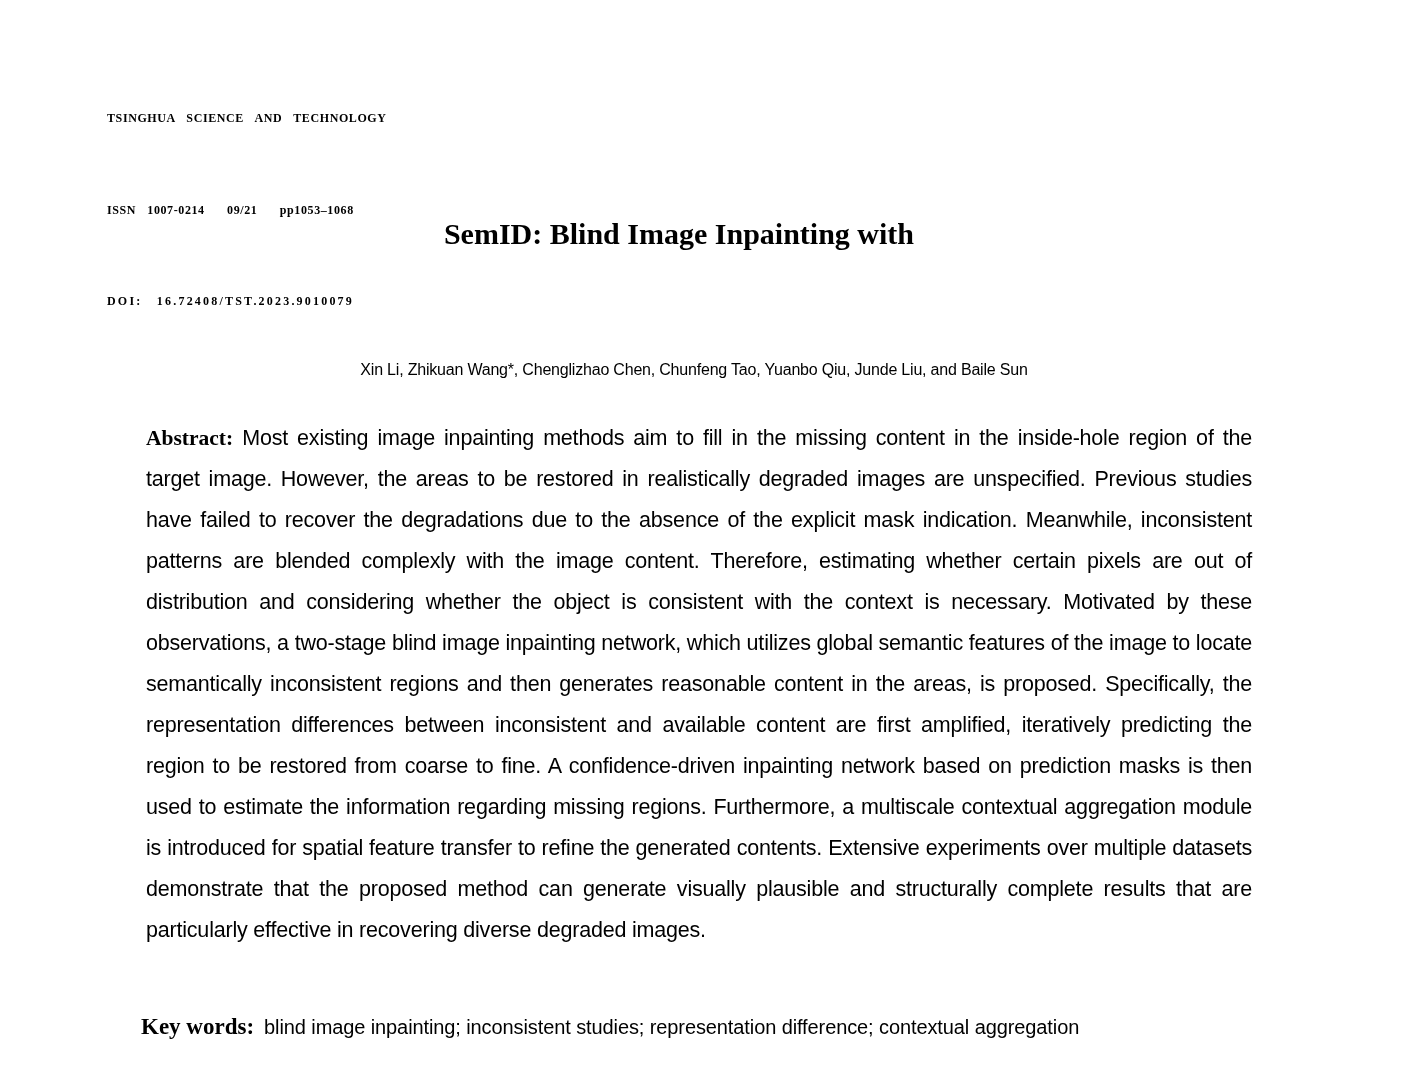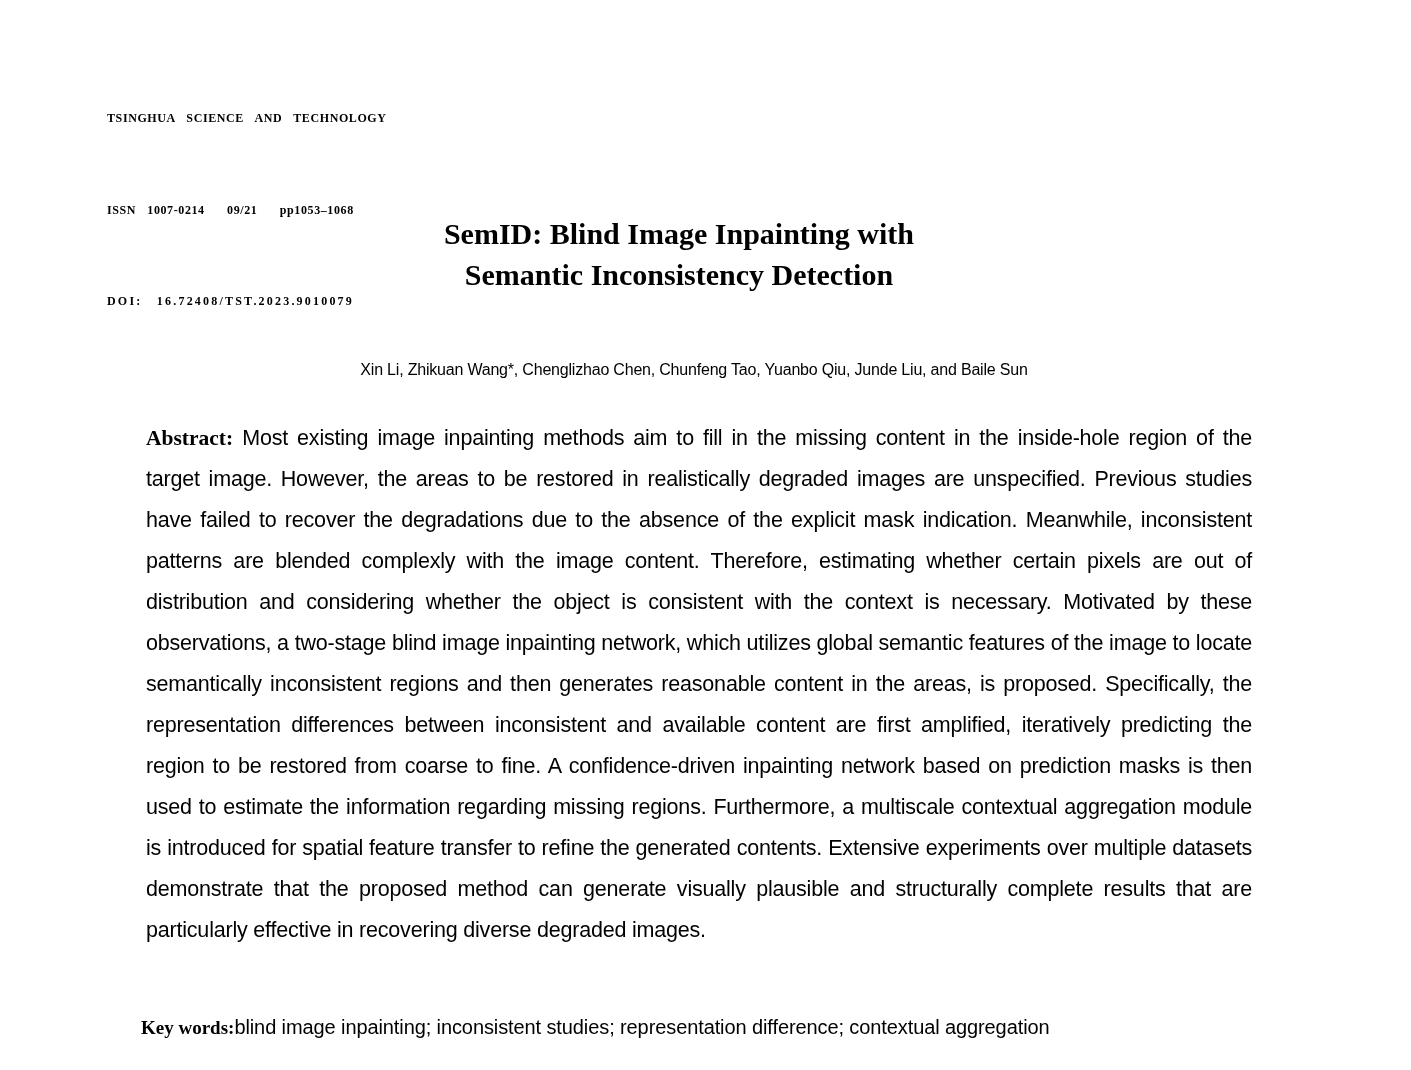--- a/index.html
+++ b/index.html
@@ -87,37 +87,37 @@
     position: absolute;
     left: 141px;
     top: 1012px;
     margin: 0;
     white-space: nowrap;
     font-size: 20px;
     line-height: 30px;
     letter-spacing: -0.1px;
   }
   .kw-label {
-    font-size: 19px;
+    font-size: 23px;
+    margin-right: 10px;
   }
 </style>
 </head>
 <body>
 
 <div class="page">
 
   <header class="journal-header">
     <div class="jh-line jh-name">TSINGHUA  SCIENCE  AND  TECHNOLOGY</div>
     <div class="jh-line jh-issn">ISSN  1007-0214    09/21    pp1053–1068</div>
     <div class="jh-line jh-doi">DOI:  16.72408/TST.2023.9010079</div>
   </header>
 
   <h1 class="title">
     <span class="title-line">SemID: Blind Image Inpainting with</span>
-    <span class="title-line">Semantic Inconsistency Detection</span>
   </h1>
 
   <div class="authors">Xin Li, Zhikuan Wang*, Chenglizhao Chen, Chunfeng Tao, Yuanbo Qiu, Junde Liu, and Baile Sun</div>
 
   <p class="abstract"><span class="serif-bold">Abstract:</span> <span>Most existing image inpainting methods aim to fill in the missing content in the inside-hole region of the target image. However, the areas to be restored in realistically degraded images are unspecified. Previous studies have failed to recover the degradations due to the absence of the explicit mask indication. Meanwhile, inconsistent patterns are blended complexly with the image content. Therefore, estimating whether certain pixels are out of distribution and considering whether the object is consistent with the context is necessary. Motivated by these observations, a two-stage blind image inpainting network, which utilizes global semantic features of the image to locate semantically inconsistent regions and then generates reasonable content in the areas, is proposed. Specifically, the representation differences between inconsistent and available content are first amplified, iteratively predicting the region to be restored from coarse to fine. A confidence-driven inpainting network based on prediction masks is then used to estimate the information regarding missing regions. Furthermore, a multiscale contextual aggregation module is introduced for spatial feature transfer to refine the generated contents. Extensive experiments over multiple datasets demonstrate that the proposed method can generate visually plausible and structurally complete results that are particularly effective in recovering diverse degraded images.</span></p>
 
   <p class="keywords"><span class="serif-bold kw-label">Key words:</span><span>blind image inpainting; inconsistent studies; representation difference; contextual aggregation</span></p>
 
 </div>
 

